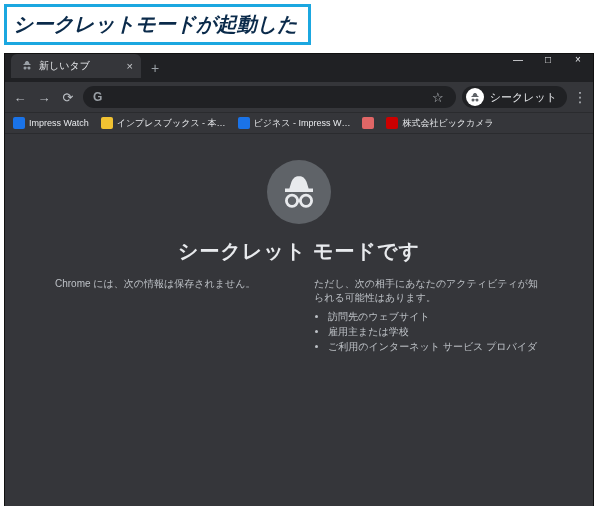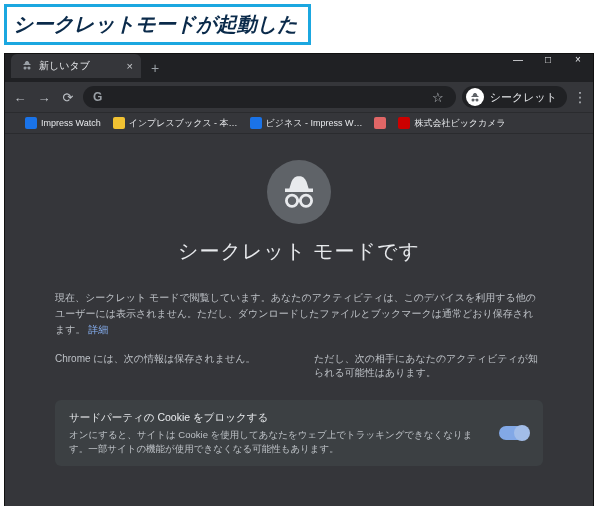--- a/index.html
+++ b/index.html
@@ -114,21 +114,21 @@
   }
   .kebab { width: 14px; text-align: center; font-size: 14px; color: #bdc1c6; }
   .star { width: 16px; text-align:center; font-size: 13px; color:#bdc1c6; }
   
   .bookmarks {
     height: 22px;
     background: #35363a;
     display: flex;
     align-items: center;
     gap: 12px;
-    padding: 0 20px;
+    padding: 0 8px;
     font-size: 9px;
     color: #e8eaed;
     border-top: 1px solid #2a2b2e;
     border-bottom: 1px solid #2a2b2e;
     overflow: hidden;
     white-space: nowrap;
   }
   .bookmarks .bm {
     display: flex;
     align-items: center;
@@ -155,23 +155,23 @@
     border-radius: 50%;
     background: #5f6368;
     display: flex;
     align-items: center;
     justify-content: center;
     margin-bottom: 14px;
   }
   .incog-hero svg { width: 42px; height: 42px; }
   h1 {
     font-size: 20px;
-    font-weight: 400;
+    font-weight: 700;
     letter-spacing: 1px;
-    margin-bottom: 25px;
+    margin-bottom: 12px;
   }
   .lead {
     font-size: 10px;
     line-height: 1.6;
     color: #bdc1c6;
     margin-bottom: 14px;
     text-align: left;
     width: 100%;
   }
   .lead a { color: #8ab4f8; text-decoration: none; }
@@ -292,37 +292,31 @@
   <div class="content">
     <div class="incog-hero">
       <svg viewBox="0 0 24 24">
         <path fill="#e8eaed" d="M12 3c-2.2 0-3.3 1-4.3 3.2L6.5 10H4v2h16v-2h-2.5l-1.2-3.8C15.3 4 14.2 3 12 3z"></path>
         <circle cx="8" cy="17" r="3.2" fill="none" stroke="#e8eaed" stroke-width="1.6"></circle>
         <circle cx="16" cy="17" r="3.2" fill="none" stroke="#e8eaed" stroke-width="1.6"></circle>
         <path d="M11 17h2" stroke="#e8eaed" stroke-width="1.6"></path>
       </svg>
     </div>
     <h1>シークレット モードです</h1>
-    <p class="lead">
-      <span>現在、シークレット モードで閲覧しています。あなたのアクティビティは、このデバイスを利用する他のユーザーには表示されません。ただし、ダウンロードしたファイルとブックマークは通常どおり保存されます。</span>
-      <a href="#">詳細</a>
-    </p>
     <div class="columns">
       <div class="col">
         <div class="col-head">Chrome には、次の情報は保存されません。</div>
       </div>
       <div class="col">
         <div class="col-head">ただし、次の相手にあなたのアクティビティが知られる可能性はあります。</div>
+        <ul id="right-list">
+            <li>訪問先のウェブサイト</li>
+            <li>雇用主または学校</li>
+            <li>ご利用のインターネット サービス プロバイダ</li>
+          </ul>
       </div>
     </div>
-    <div class="toggle-card">
-      <div style="flex:1">
-        <div class="card-title">サードパーティの Cookie をブロックする</div>
-        <div>オンにすると、サイトは Cookie を使用してあなたをウェブ上でトラッキングできなくなります。一部サイトの機能が使用できなくなる可能性もあります。</div>
-      </div>
-      <div class="switch"></div>
-    </div>
   </div>
 
 </div>
 
 
 
 
 </body></html>

